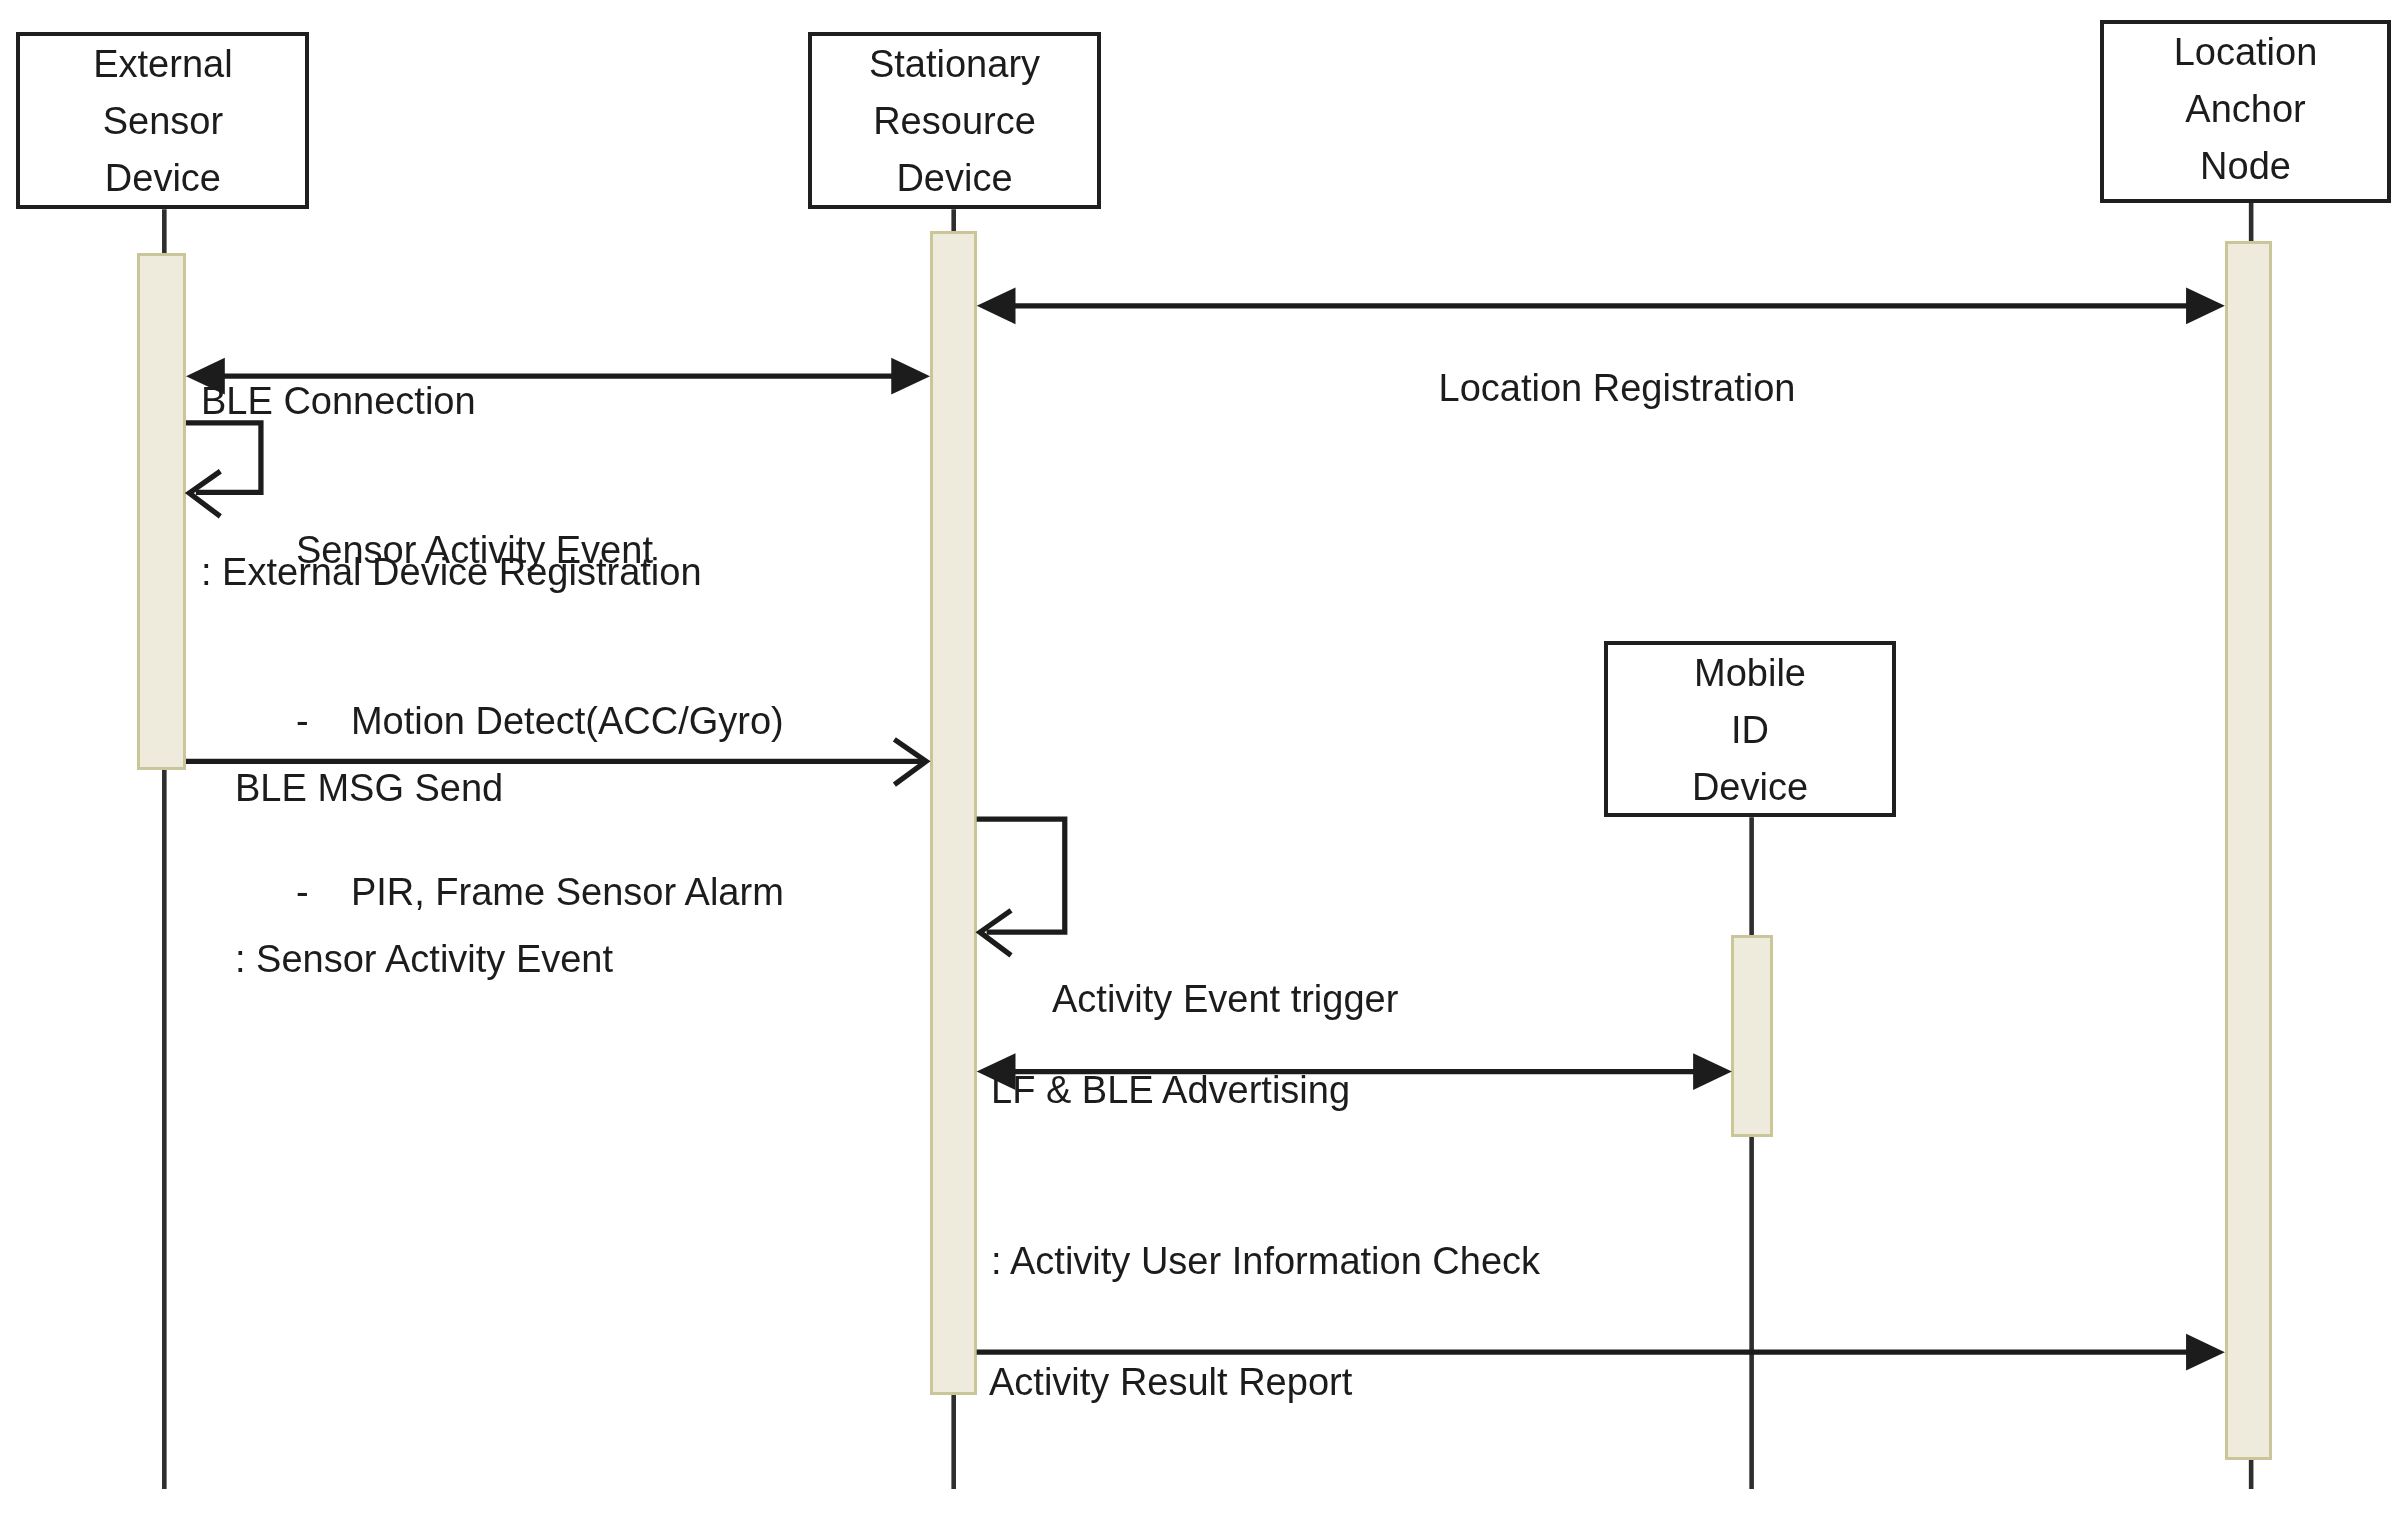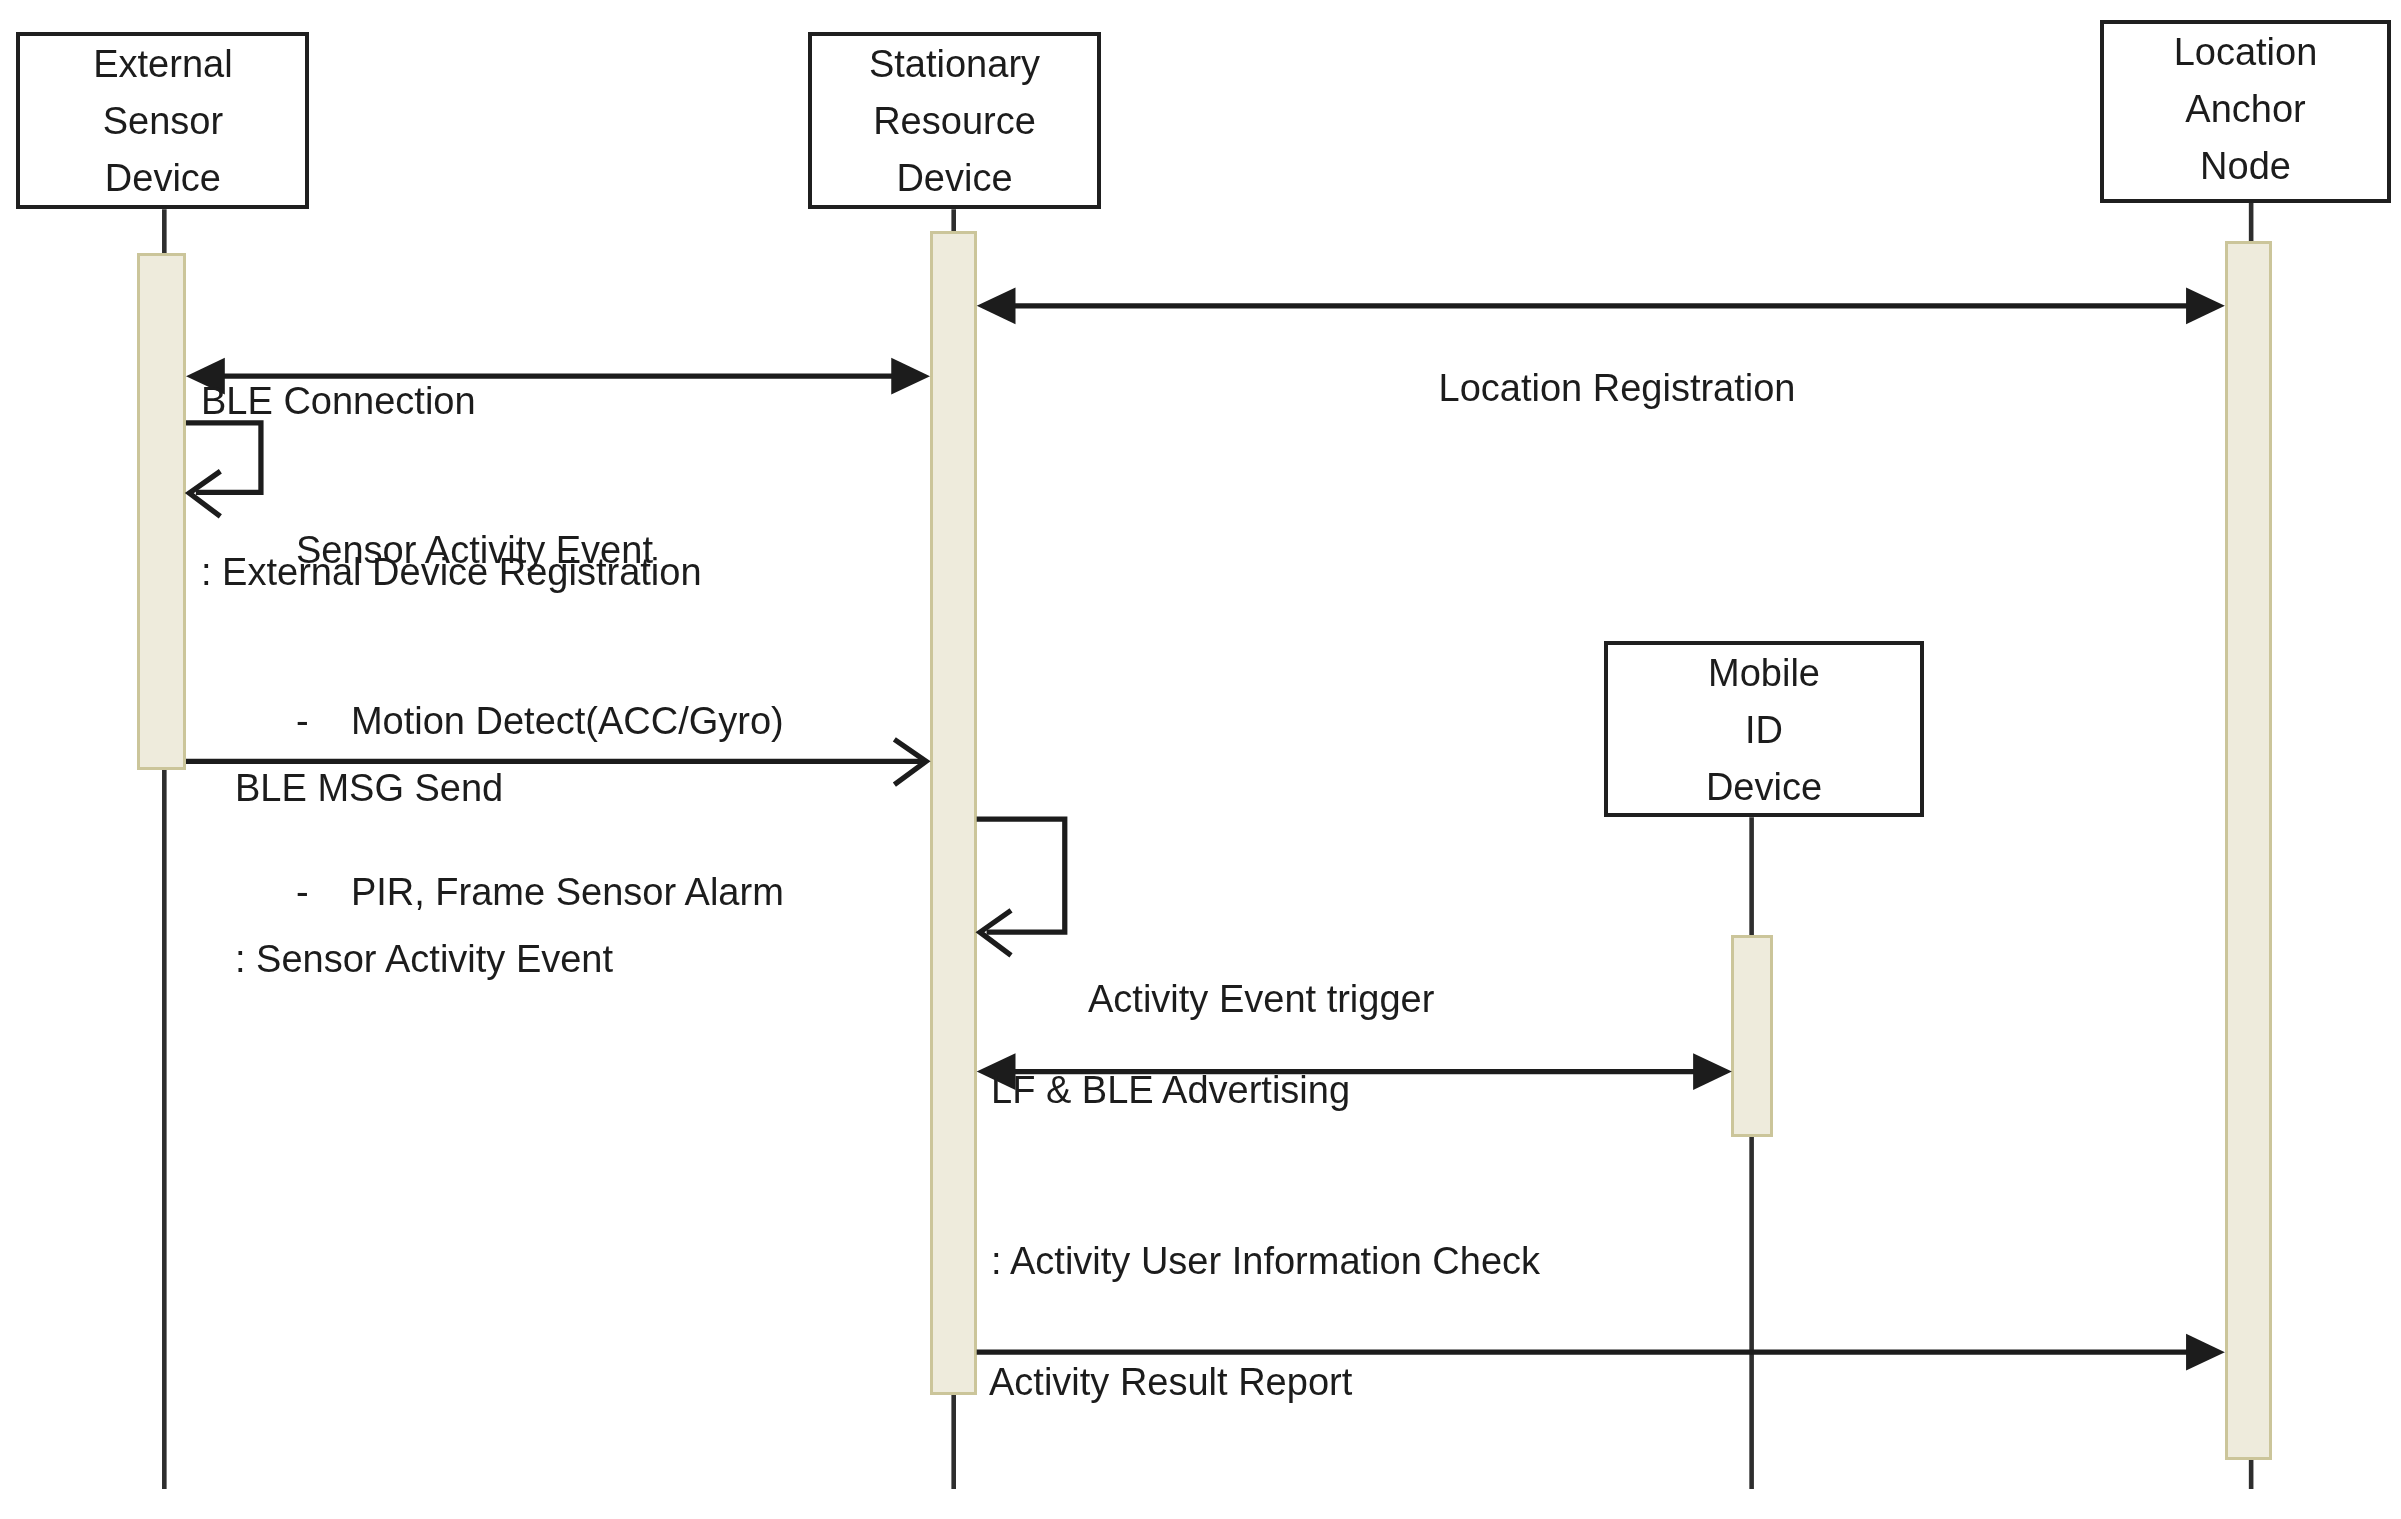--- a/index.html
+++ b/index.html
@@ -64,21 +64,21 @@
   <div class="actor-box" style="left:16.4px;top:32px;width:293px;height:177px;">
     <span class="line">External</span>
     <span class="line">Sensor</span>
     <span class="line">Device</span>
   </div>
   <div class="actor-box" style="left:808px;top:32px;width:293px;height:177px;">
     <span class="line">Stationary</span>
     <span class="line">Resource</span>
     <span class="line">Device</span>
   </div>
-  <div class="actor-box" style="left:1604px;top:641px;width:320px;height:176px;">
+  <div class="actor-box" style="left:1604px;top:641px;width:292px;height:176px;">
     <span class="line">Mobile</span>
     <span class="line">ID</span>
     <span class="line">Device</span>
   </div>
   <div class="actor-box" style="left:2100px;top:20px;width:291px;height:183px;">
     <span class="line">Location</span>
     <span class="line">Anchor</span>
     <span class="line">Node</span>
   </div>
 
@@ -127,21 +127,21 @@
     <div class="line">Sensor Activity Event</div>
     <div class="line">-    Motion Detect(ACC/Gyro)</div>
     <div class="line">-    PIR, Frame Sensor Alarm</div>
   </div>
 
   <div class="msg-label" style="left:235px;top:646px;">
     <div class="line">BLE MSG Send</div>
     <div class="line">: Sensor Activity Event</div>
   </div>
 
-  <div class="msg-label" style="left:1088px;top:857px;">
+  <div class="msg-label" style="left:1052px;top:857px;">
     <div class="line">Activity Event trigger</div>
   </div>
 
   <div class="msg-label" style="left:991px;top:948px;">
     <div class="line">LF &amp; BLE Advertising</div>
     <div class="line">: Activity User Information Check</div>
   </div>
 
   <div class="msg-label" style="left:989px;top:1240px;">
     <div class="line">Activity Result Report</div>

